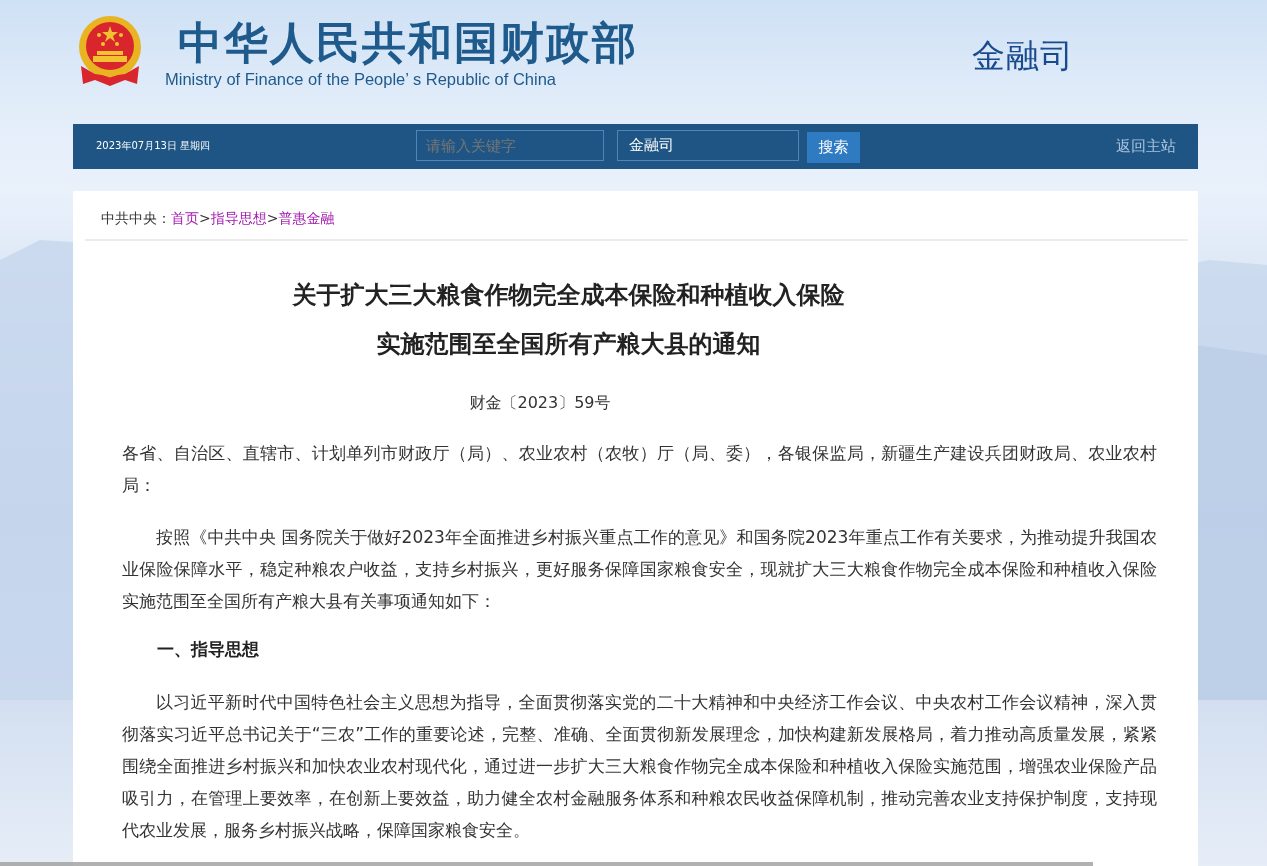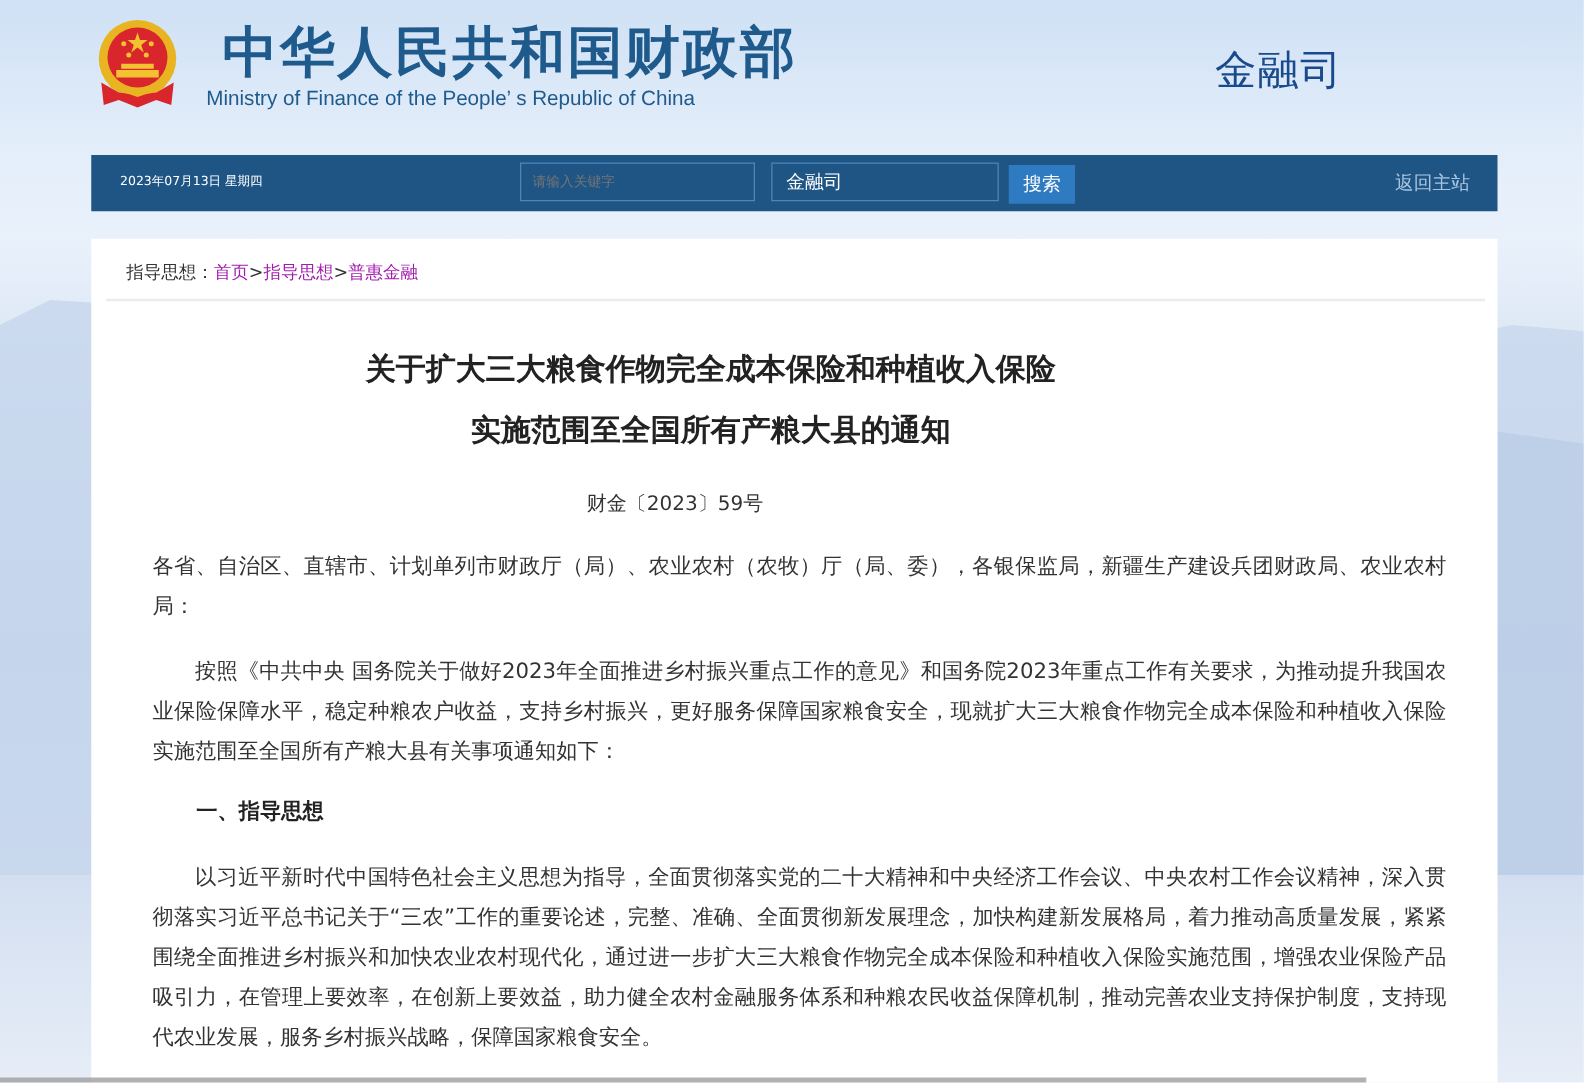--- a/index.html
+++ b/index.html
@@ -34,21 +34,21 @@
     .navbar {
       position: absolute; left: 73px; top: 124px; width: 1125px; height: 45px;
       background: #1f5584;
     }
     .nav-date {
       position: absolute; left: 23px; top: 13px; color: #fff; font-size: 10px; line-height: 18px;
     }
     .kw-input {
       position: absolute; left: 343px; top: 6px; width: 188px; height: 31px;
       border: 1px solid #4d86bd; background: transparent; color: #fff;
-      font-size: 11px; padding-left: 9px; line-height: 29px; font-family: "DejaVu Sans", sans-serif;
+      font-size: 15px; padding-left: 9px; line-height: 29px; font-family: "DejaVu Sans", sans-serif;
     }
     .scope-input {
       position: absolute; left: 544px; top: 6px; width: 182px; height: 31px;
       border: 1px solid #4d86bd; background: transparent; color: #fff;
       font-size: 15px; padding-left: 11px; line-height: 29px; font-family: "DejaVu Sans", sans-serif;
     }
     .search-btn {
       position: absolute; left: 734px; top: 8px; width: 53px; height: 31px;
       background: #2f7bc1; color: #fff; font-size: 15px; border: none;
       line-height: 31px; text-align: center; font-family: "DejaVu Sans", sans-serif;
@@ -128,21 +128,21 @@
 <div class="navbar">
   <div class="nav-date">2023年07月13日  星期四</div>
   <input class="kw-input" type="text" placeholder="请输入关键字" style="">
   <input class="scope-input" type="text" value="金融司" style="">
   <button class="search-btn">搜索</button>
   <a class="home-link" href="#">返回主站</a>
 </div>
 
 <div class="card">
   <div class="breadcrumb">
-    <span>指导思想：</span><a href="#">首页</a><span>&gt;</span><a href="#">指导思想</a><span>&gt;</span><a href="#">普惠金融</a>
+    <span>中共中央：</span><a href="#">首页</a><span>&gt;</span><a href="#">指导思想</a><span>&gt;</span><a href="#">普惠金融</a>
   </div>
   <div class="divider"></div>
 
   <h1 class="doc-title l1">关于扩大三大粮食作物完全成本保险和种植收入保险</h1>
   <h1 class="doc-title l2">实施范围至全国所有产粮大县的通知</h1>
   <div class="doc-no">财金〔2023〕59号</div>
 
   <p class="para p-addressee">各省、自治区、直辖市、计划单列市财政厅（局）、农业农村（农牧）厅（局、委），各银保监局，新疆生产建设兵团财政局、农业农村局：</p>
   <p class="para indent p-intro">按照《中共中央 国务院关于做好2023年全面推进乡村振兴重点工作的意见》和国务院2023年重点工作有关要求，为推动提升我国农业保险保障水平，稳定种粮农户收益，支持乡村振兴，更好服务保障国家粮食安全，现就扩大三大粮食作物完全成本保险和种植收入保险实施范围至全国所有产粮大县有关事项通知如下：</p>
   <div class="section-h">一、指导思想</div>

